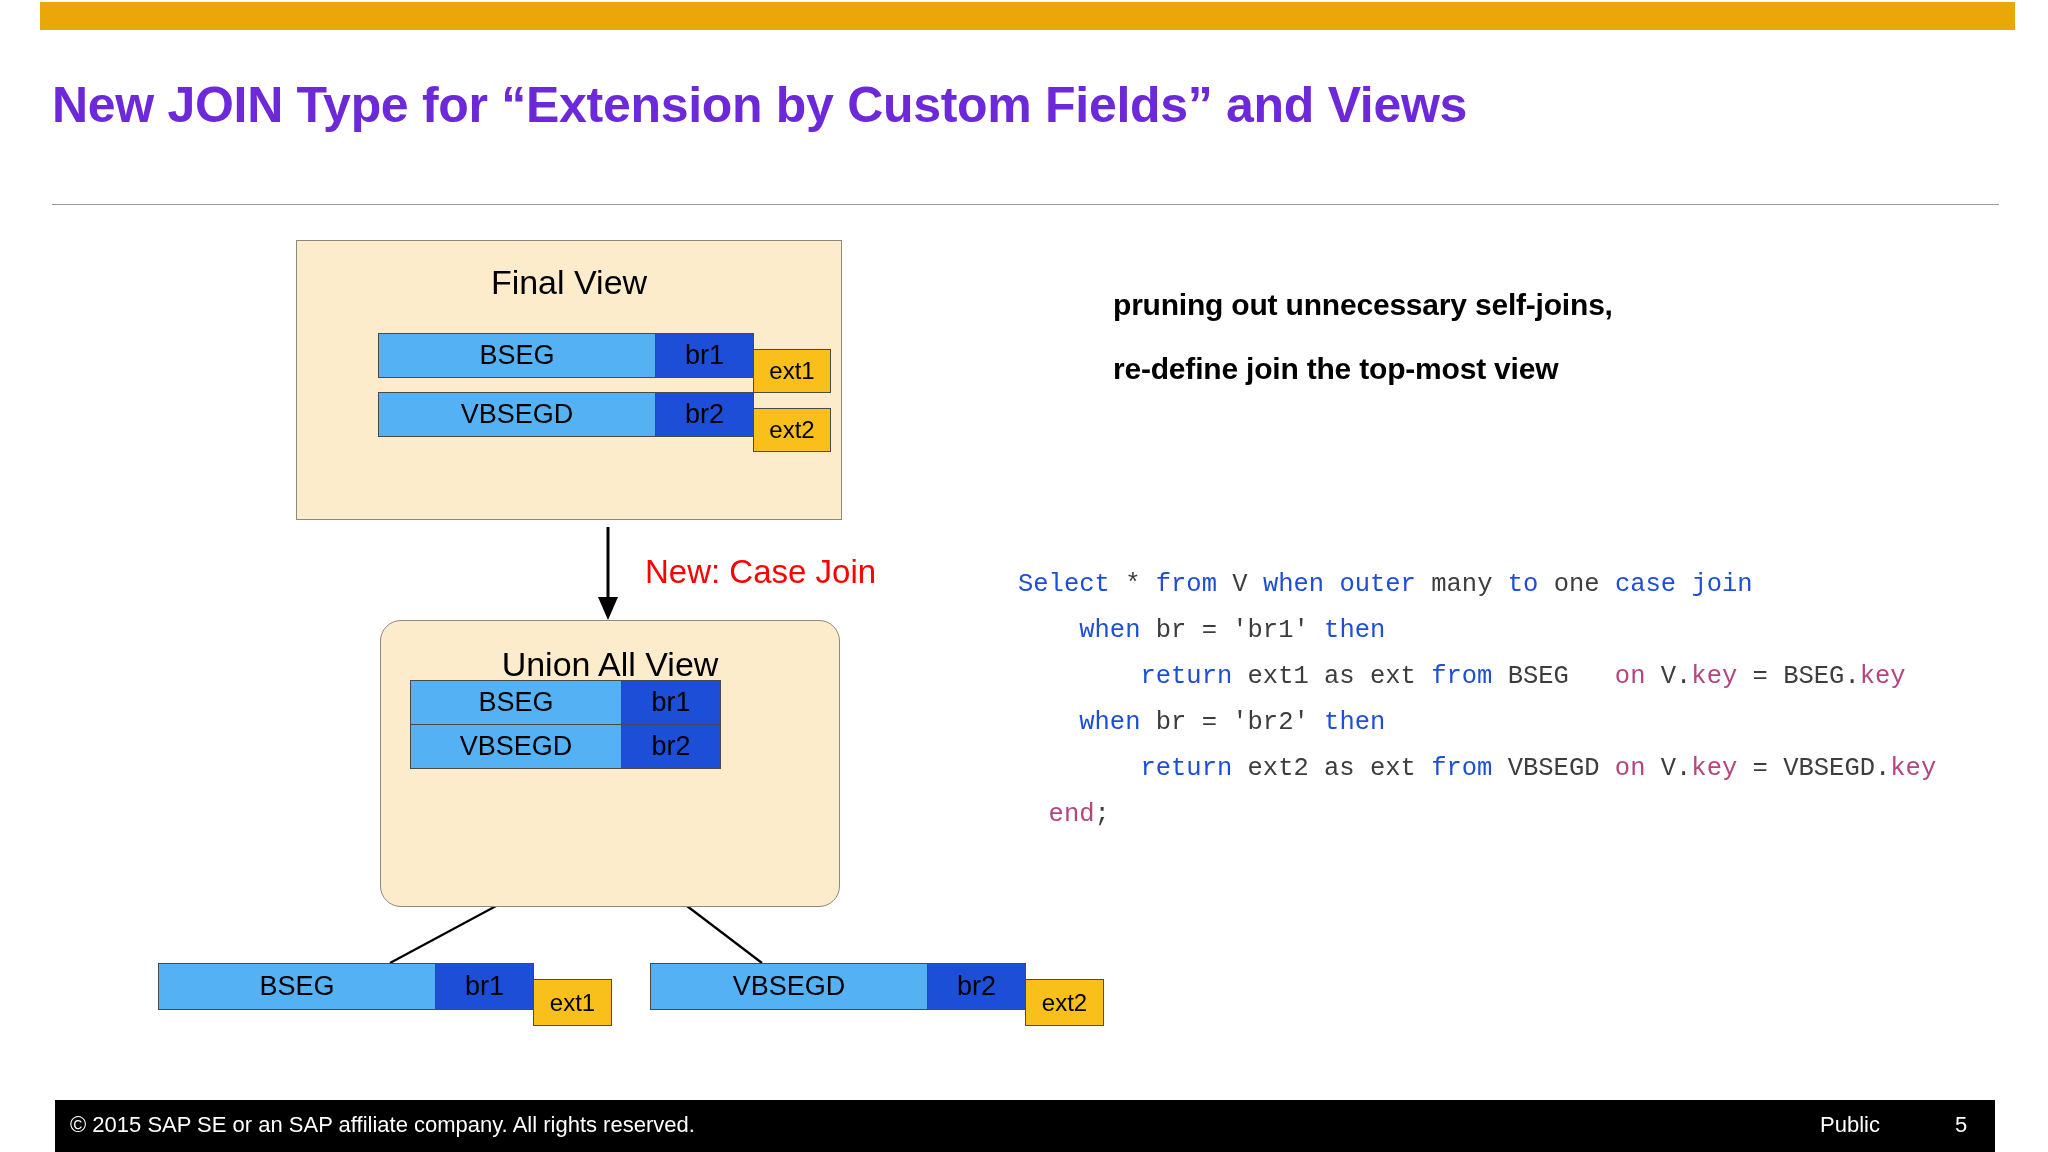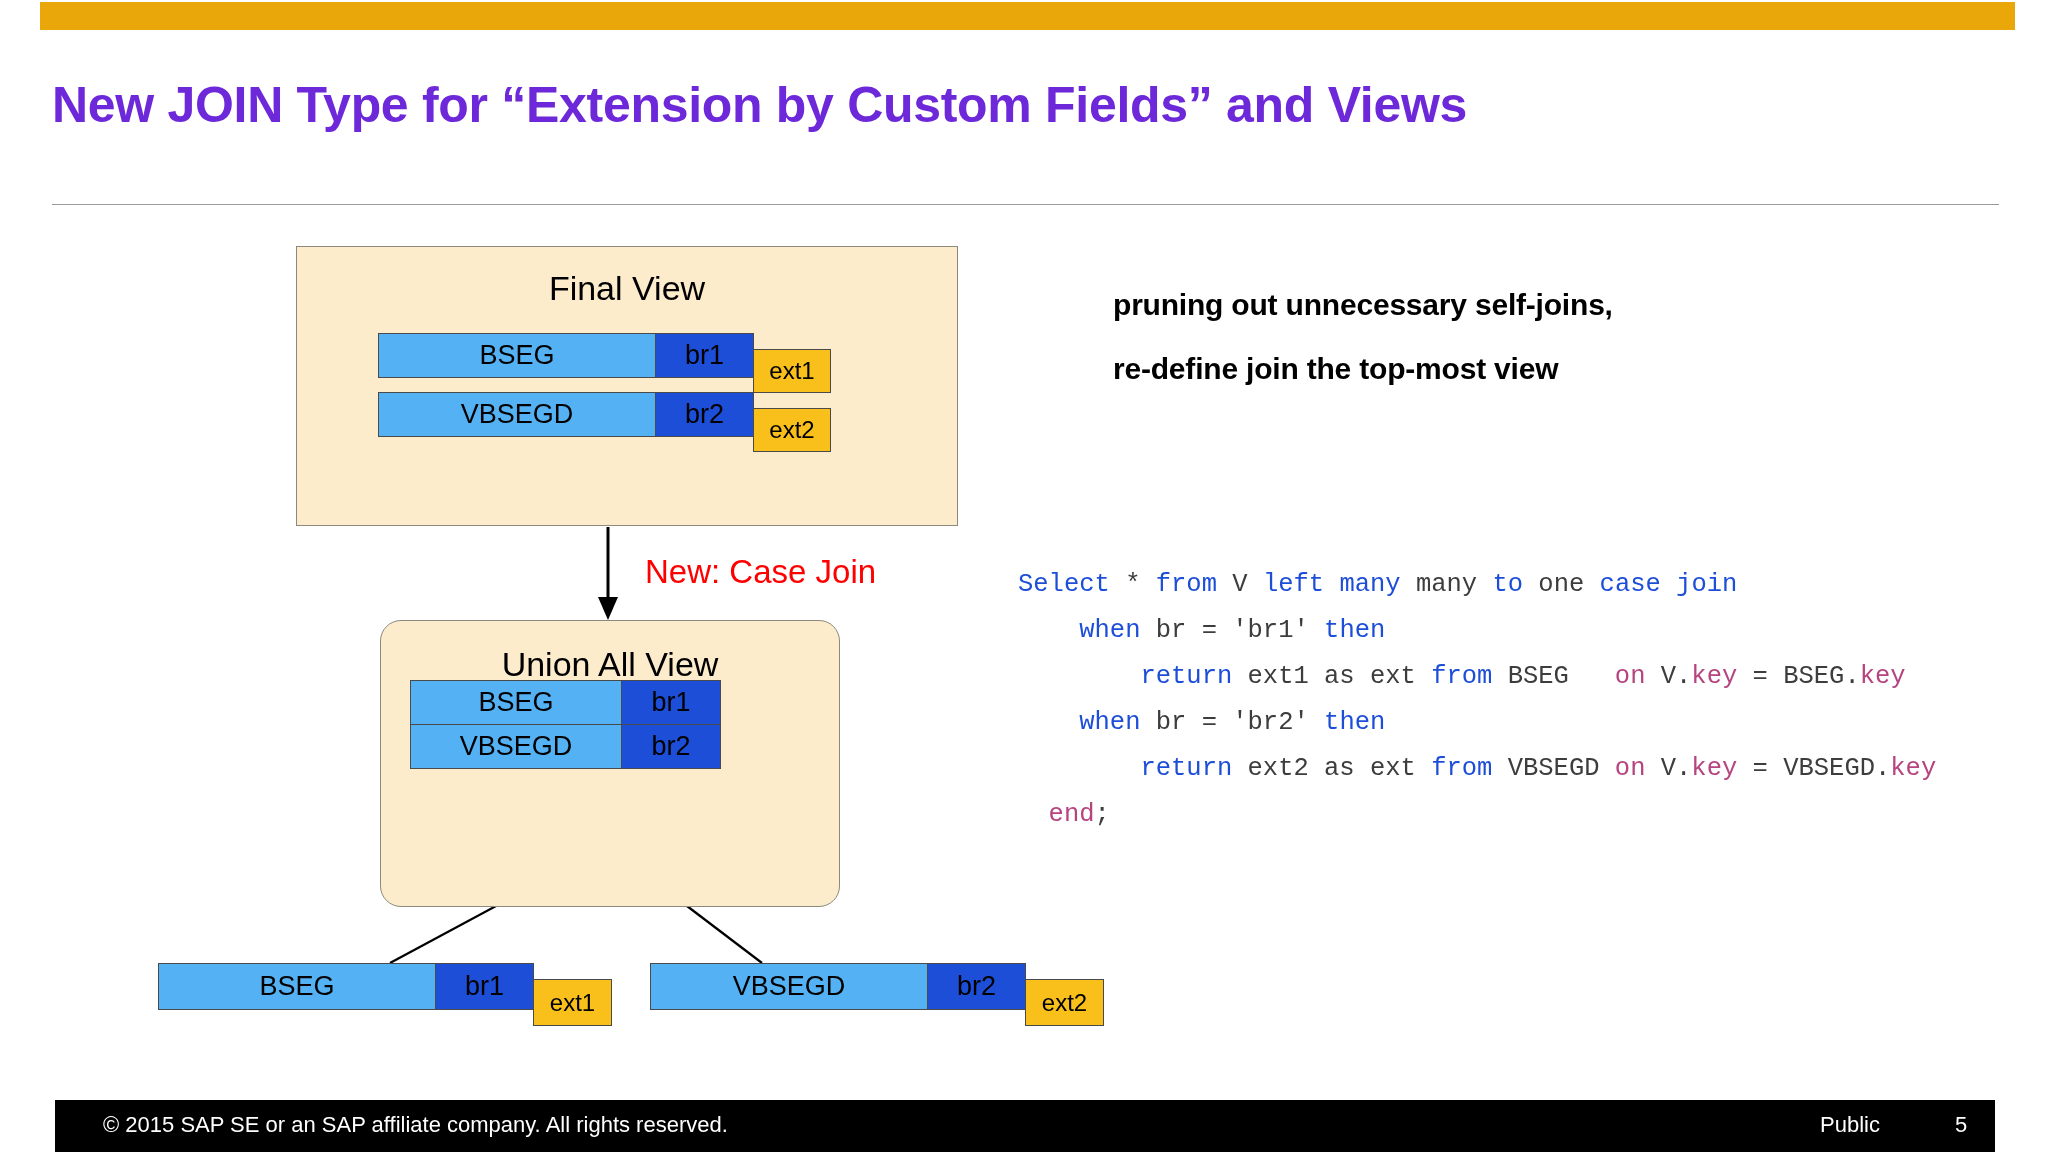--- a/index.html
+++ b/index.html
@@ -57,21 +57,21 @@
   }
   .view-caption {
     position: absolute;
     width: 100%;
     text-align: center;
     font-size: 34px;
     color: #000000;
     font-family: "Liberation Sans", sans-serif;
   }
 
-  #final-view-box  { left: 296px; top: 246px; width: 662px; height: 280px; }
+  #final-view-box  { left: 296px; top: 240px; width: 546px; height: 280px; }
   #union-view-box  { left: 380px; top: 620px; width: 460px; height: 287px; border-radius: 21px; }
 
   #final-view-caption { top: 22px; }
   #union-view-caption { top: 24px; }
 
   
   .record-table {
     position: absolute;
     display: flex;
     flex-direction: column;
@@ -171,21 +171,20 @@
     height: 52px;
     background: #000000;
   }
   #footer-copyright {
     position: absolute;
     left: 70px;
     top: 1112px;
     font-size: 22px;
     color: #ffffff;
     white-space: nowrap;
-    margin-left: 33px;
   }
   #footer-classification {
     position: absolute;
     left: 1820px;
     top: 1112px;
     font-size: 22px;
     color: #ffffff;
     white-space: nowrap;
   }
   #footer-page-number {
@@ -260,21 +259,21 @@
   <div class="record-row">
     <div class="cell name">VBSEGD</div>
     <div class="cell br">br2</div>
     <div class="cell ext">ext2</div>
   </div>
 </div>
 
 <div id="note-line-1" class="note-line">pruning out unnecessary self-joins,</div>
 <div id="note-line-2" class="note-line">re-define join the top-most view</div>
 
-<div id="sql-block"><span class="kw-light">Select</span><span> * </span><span class="kw-light">from</span><span> V </span><span class="kw-light">left many</span><span> many </span><span class="kw-light">to</span><span> one </span><span class="kw-light">case join</span>
+<div id="sql-block"><span class="kw-light">Select</span><span> * </span><span class="kw-light">from</span><span> V </span><span class="kw-light">when outer</span><span> many </span><span class="kw-light">to</span><span> one </span><span class="kw-light">case join</span>
 <span>    </span><span class="kw-light">when</span><span> br = 'br1' </span><span class="kw-light">then</span>
 <span>        </span><span class="kw-light">return</span><span> ext1 as ext </span><span class="kw-light">from</span><span> BSEG   </span><span class="kw">on</span><span> V.</span><span class="kw">key</span><span> = BSEG.</span><span class="kw">key</span>
 <span>    </span><span class="kw-light">when</span><span> br = 'br2' </span><span class="kw-light">then</span>
 <span>        </span><span class="kw-light">return</span><span> ext2 as ext </span><span class="kw-light">from</span><span> VBSEGD </span><span class="kw">on</span><span> V.</span><span class="kw">key</span><span> = VBSEGD.</span><span class="kw">key</span>
 <span>  </span><span class="kw">end</span><span>;</span></div>
 
 <div id="footer-bar"></div>
 <div id="footer-copyright">© 2015 SAP SE or an SAP affiliate company. All rights reserved.</div>
 <div id="footer-classification">Public</div>
 <div id="footer-page-number">5</div>

